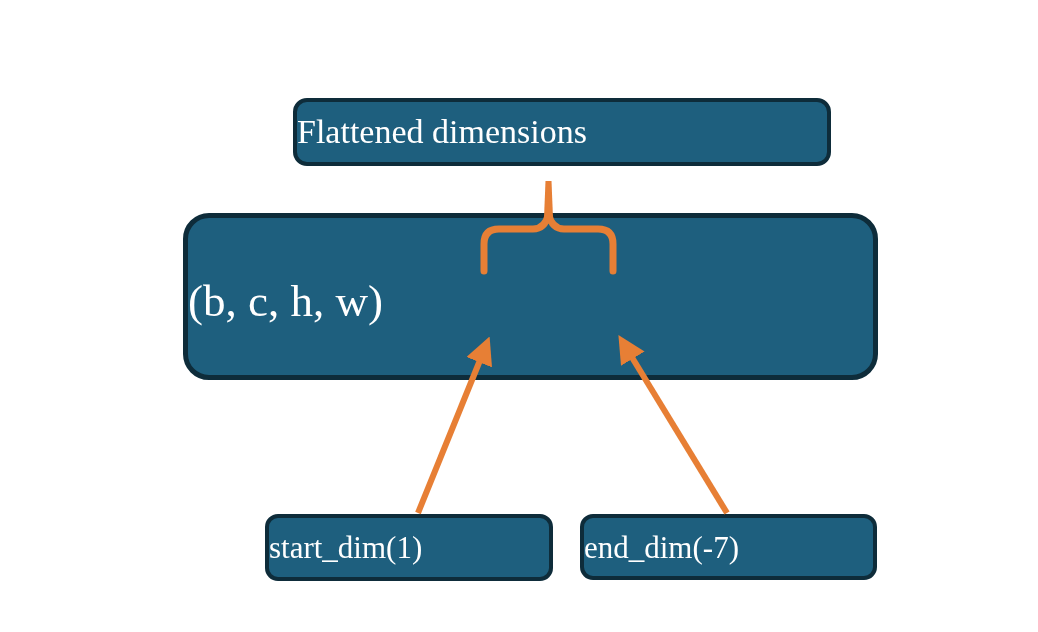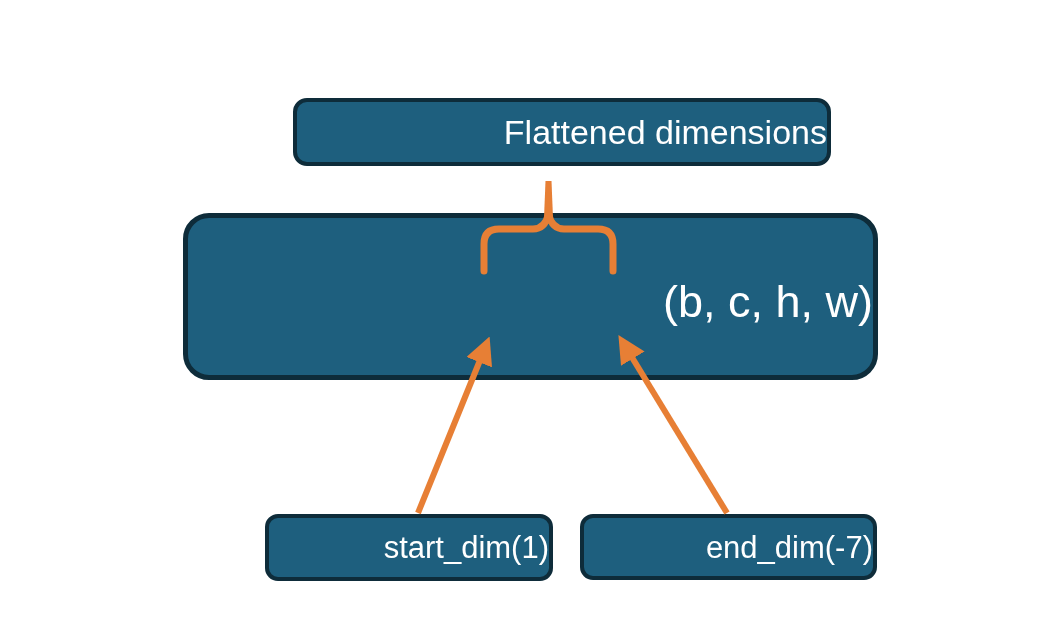--- a/index.html
+++ b/index.html
@@ -19,36 +19,36 @@
     font-family: "Liberation Sans", "DejaVu Sans", sans-serif;
     overflow: hidden;
   }
   .node {
     position: absolute;
     background: var(--node-fill);
     border: 4px solid var(--node-border);
     color: var(--node-text);
     display: flex;
     align-items: center;
-    justify-content: flex-end;
+    justify-content: flex-start;
     text-align: center;
     line-height: 1;
+    font-family: Liberation Serif, serif;
   }
   .top-box {
     left: 293px; top: 98px; width: 538px; height: 68px;
     border-radius: 14px;
     font-size: 34px;
   }
   .main-box {
     left: 183px; top: 213px; width: 695px; height: 167px;
     border-width: 5px;
     border-radius: 26px;
     font-size: 45px;
     padding-top: 10px;
-    padding-left: 30px;
   }
   .start-box {
     left: 265px; top: 514px; width: 288px; height: 67px;
     border-radius: 13px;
     font-size: 31px;
   }
   .end-box {
     left: 580px; top: 514px; width: 297px; height: 66px;
     border-radius: 13px;
     font-size: 31px;

